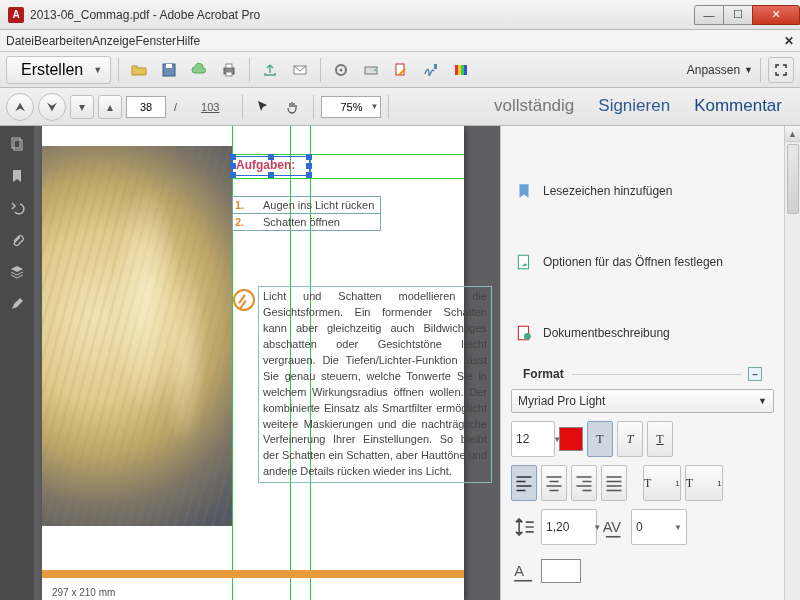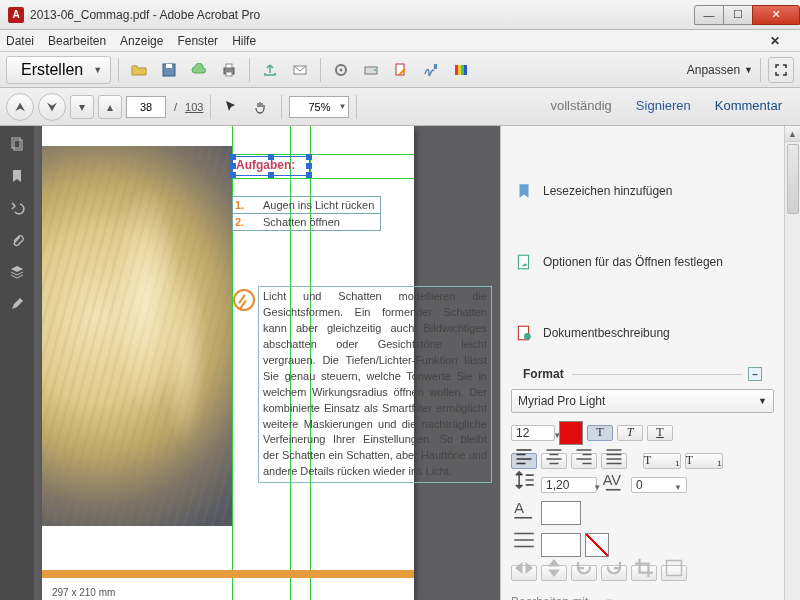--- a/index.html
+++ b/index.html
@@ -10,52 +10,52 @@
 .titlebar .ico { width: 16px; height: 16px; background: #b31b1b; border-radius: 2px; margin-right: 6px; display:inline-flex;align-items:center;justify-content:center;color:#fff;font-size:10px;font-weight:bold;}
 .titlebar .title { flex: 1; color: #333; }
 .winbtns { display: flex; }
 .winbtn { width: 30px; height: 20px; border: 1px solid #8a8a8a; background: linear-gradient(#f0f0f0,#d8d8d8); display:flex;align-items:center;justify-content:center; font-size:11px; color:#333; margin-left:-1px;}
 .winbtn.close { width: 48px; background: linear-gradient(#e46a5a,#c8381f); color:#fff; border-color:#9b2b16; border-radius: 0 3px 0 0;}
 .winbtn.min,.winbtn.max{border-radius:0;}
 .winbtn.min{border-radius:3px 0 0 0;}
 
 
 .menubar { height: 22px; background: #f3f3f3; border-bottom: 1px solid #c6c6c6; display:flex; align-items:center; padding: 0 6px; font-size: 12px; position:relative;}
-.menubar span { margin-right: 14px; color:#333; }
+.menubar span { color:#333; }
 .menubar .xbtn { position:absolute; right:6px; font-weight:bold; cursor:default;}
 
 
 .toolbar { background: linear-gradient(#f2f2f2,#e6e6e6); border-bottom: 1px solid #bcbcbc; display:flex; align-items:center; padding: 4px 6px; gap:4px; }
 .tbtn { height: 26px; min-width: 26px; border: 1px solid transparent; border-radius:3px; display:inline-flex; align-items:center; justify-content:center; padding:0 4px; font-size:12px; color:#333; }
 .tbtn svg { width:16px;height:16px; }
 .sep { width:1px; height:24px; background:#c4c4c4; margin:0 3px; }
 .erstellen { border:1px solid #c4c4c4; background:linear-gradient(#fdfdfd,#eaeaea); border-radius:3px; height:28px; display:flex;align-items:center;padding:0 8px;gap:6px;}
 .erstellen .arrow{font-size:9px;color:#555;margin-left:4px;}
 .anpassen { margin-left:auto; display:flex;align-items:center;gap:4px;color:#333;font-size:12px;}
 
 
 .toolbar2 { background: linear-gradient(#f0f0f0,#e4e4e4); border-bottom: 1px solid #b8b8b8; display:flex;align-items:center; padding:4px 6px; gap:4px; }
 .navbtn { width:28px;height:28px;border:1px solid #c0c0c0;border-radius:14px;background:linear-gradient(#fcfcfc,#e6e6e6);display:flex;align-items:center;justify-content:center;color:#555;font-size:12px;}
 .pagebox { width:40px;height:22px;border:1px solid #aaa;background:#fff;text-align:center;font-size:11px;line-height:20px;}
 .slash { font-size:11px;color:#555;margin:0 4px;}
 .zoombox { width:60px;height:22px;border:1px solid #aaa;background:#fff;display:flex;align-items:center;justify-content:center;font-size:11px;position:relative;}
 .zoombox .dd{position:absolute;right:2px;font-size:8px;color:#555;}
 .rightlinks { margin-left:auto; display:flex;gap:0;}
-.rlink { padding:6px 12px;font-size:13px;color:#2c5a95;}
+.rlink { padding:6px 12px;font-size:17px;color:#2c5a95;}
 .rlink.active { color:#1a4a85; font-weight:500; border-bottom:2px solid transparent;}
 .rlink.voll { color:#777; }
 
 
 .main { display:flex; height: calc(600px - 30px - 22px - 36px - 38px); }
 .leftrail { width:34px; background:#4a4a4a; display:flex;flex-direction:column;align-items:center;padding-top:8px;gap:12px;}
 .leftrail .ritem { width:20px;height:20px;display:flex;align-items:center;justify-content:center;color:#ccc;}
 .leftrail .ritem svg{width:16px;height:16px;fill:#bbb;}
 
 .docarea { flex:1; background:#5f5f62; position:relative; overflow:hidden;}
-.page { position:absolute; left:8px; top:0; width:372px; height:100%; background:#fff; box-shadow:2px 2px 6px rgba(0,0,0,.4);}
+.page { position:absolute; left:8px; top:0; width:422px; height:100%; background:#fff; box-shadow:2px 2px 6px rgba(0,0,0,.4);}
 .pagecontent{position:relative;width:100%;height:100%;}
 .photo { position:absolute; left:0; top:20px; width:190px; height:380px; background: radial-gradient(ellipse 160% 90% at 30% 45%, #f2e4b8 0%, #e0cb8c 25%, #bda768 40%, #7c7467 55%, #545964 70%, #4d525c 100%);}
 .photo::after{content:"";position:absolute;inset:0;background:
   radial-gradient(ellipse 30% 50% at 55% 40%, rgba(255,250,220,.6), transparent 60%),
   radial-gradient(ellipse 20% 40% at 75% 55%, rgba(250,240,200,.5), transparent 60%),
   repeating-linear-gradient(105deg, rgba(160,130,70,.12) 0 3px, transparent 3px 9px);}
 .selbox { position:absolute; left:190px; top:30px; width:78px; height:20px; border:1px solid #2b6fd4;}
 .selbox .handle{position:absolute;width:6px;height:6px;background:#2b6fd4;}
 .selbox .h1{left:-3px;top:-3px}.selbox .h2{right:-3px;top:-3px}.selbox .h3{left:-3px;bottom:-3px}.selbox .h4{right:-3px;bottom:-3px}
 .selbox .h5{left:calc(50% - 3px);top:-3px}.selbox .h6{left:calc(50% - 3px);bottom:-3px}.selbox .h7{top:calc(50% - 3px);left:-3px}.selbox .h8{top:calc(50% - 3px);right:-3px}
@@ -78,21 +78,21 @@
 .rightpanel { width:300px; background:#f5f5f5; border-left:1px solid #c8c8c8; font-size:12px; display:flex;flex-direction:column;}
 .rpanel-top { padding:8px 10px; }
 .rpitem { display:flex;align-items:center;gap:10px;padding:5px 4px;color:#333;margin-top:43px;}
 .rpitem .ic{width:18px;height:18px;display:flex;align-items:center;justify-content:center;}
 .rsection { padding:6px 10px; }
 .rsection .hdr{display:flex;align-items:center;font-weight:bold;color:#333;margin:6px 12px 8px;}
 .rsection .hdr .line{flex:1;height:1px;background:#ccc;margin-left:8px;}
 .rsection .hdr .collapse{width:14px;height:14px;border:1px solid #7a9;background:#eaf3ff;margin-left:6px;display:flex;align-items:center;justify-content:center;font-size:10px;color:#357;}
 .fontdd { width:100%;height:24px;border:1px solid #b5b5b5;background:linear-gradient(#fff,#eee);display:flex;align-items:center;padding:0 6px;justify-content:space-between;color:#333;border-radius:2px;}
 .fmtrow { display:flex;gap:4px;margin-top:8px;align-items:center;flex-wrap:wrap;}
-.fbtn{min-width:26px;height:16px;border:1px solid #c0c0c0;background:linear-gradient(#fcfcfc,#e8e8e8);display:flex;align-items:flex-end;justify-content:center;font-size:12px;color:#333;border-radius:2px;position:relative;gap:24px;}
+.fbtn{min-width:26px;height:36px;border:1px solid #c0c0c0;background:linear-gradient(#fcfcfc,#e8e8e8);display:flex;align-items:center;justify-content:center;font-size:12px;color:#333;border-radius:2px;position:relative;gap:24px;}
 .fbtn.sizebox{width:44px;justify-content:space-between;padding:0 4px;background:#fff;}
 .fbtn.sizebox .dd{font-size:8px;color:#666;}
 .swatch{width:24px;height:24px;border:1px solid #888;}
 .swatch.red{background:#e20a0a;}
 .swatch.white{background:#fff;}
 .swatch.noline{background:linear-gradient(to top right,#fff 0 46%,#e00 46% 54%,#fff 54% 100%);}
 .fbtn.active{background:#cfd7e2;border-color:#8aa0c0;}
 .fbtn.ghost{color:#aaa;}
 .editwith{display:flex;align-items:center;gap:6px;color:#888;margin-top:14px;font-size:12px;}
 .scrollbar{width:16px;background:#ececec;border-left:1px solid #ccc;display:flex;flex-direction:column;align-items:center;}
@@ -213,21 +213,21 @@
     </div>
 </div>
 
 <div class="toolbar2" style="height:38px;">
   <div class="navbtn">⮝</div>
   <div class="navbtn">⮟</div>
   <div class="navbtn" style="border-radius:3px;width:24px;height:24px;">▾</div>
   <div class="navbtn" style="border-radius:3px;width:24px;height:24px;">▴</div>
   <div class="pagebox">38</div>
   <span class="slash">/</span>
-  <span class="slash" style="margin:0;text-decoration:underline;">103</span>
+  <span class="slash" style="margin:16px;text-decoration:underline;">103</span>
   <div class="sep"></div>
   <div class="tbtn">
       <svg viewBox="0 0 16 16">
         <path fill="#333" d="M3 2l3 10 2-4 4-2z"></path>
       </svg>
     </div>
   <div class="tbtn">
       <svg viewBox="0 0 16 16">
         <path fill="none" stroke="#555" stroke-width="1.3" d="M5 8V4m2 4V3m2 5V4m2 5V6m-8 3c0 3 2 5 4 5s4-2 4-5"></path>
       </svg>

